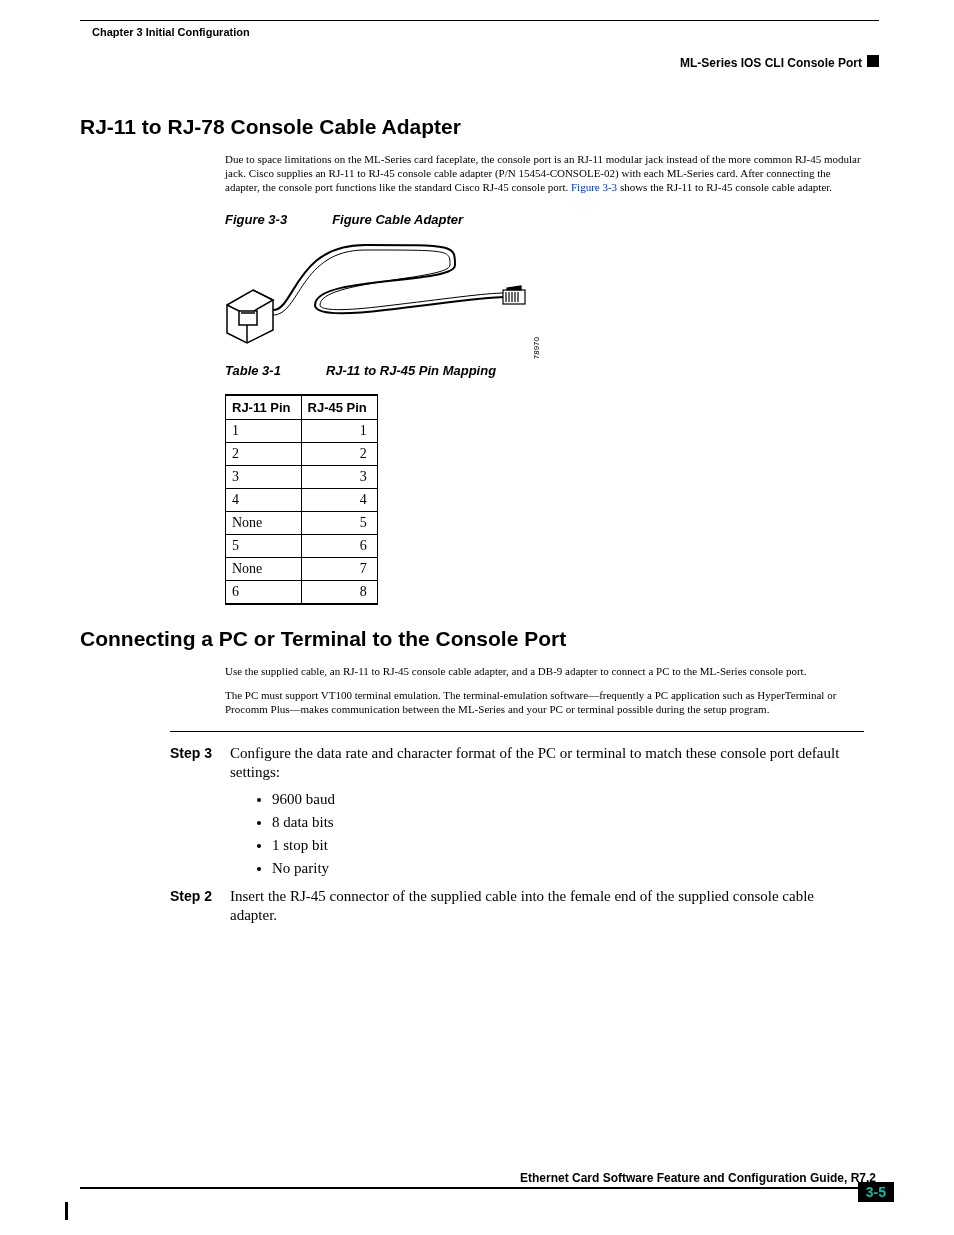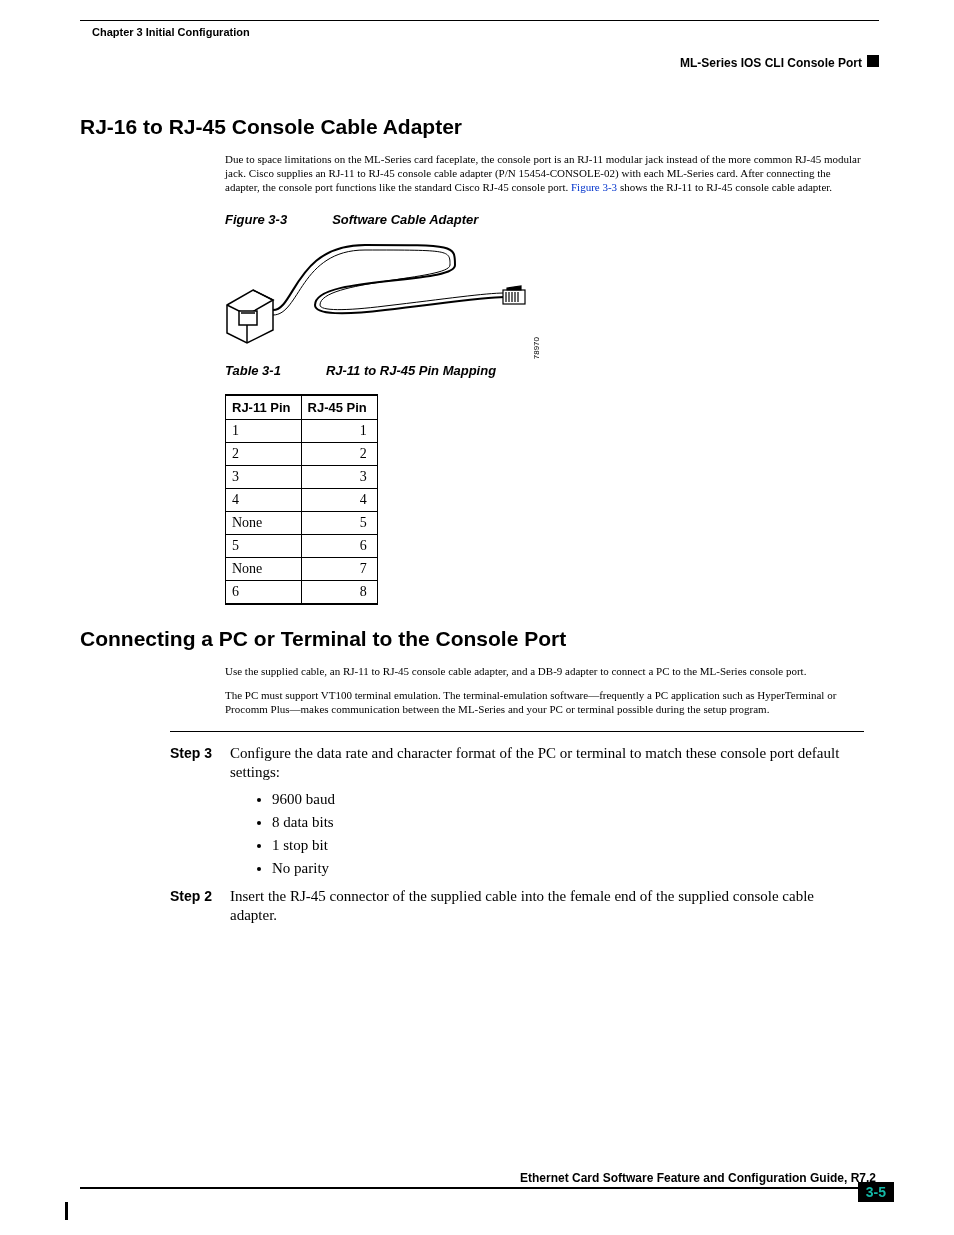--- a/index.html
+++ b/index.html
@@ -207,30 +207,30 @@
 </head>
 <body>
 
 <div class="header-line"></div>
 <div class="chapter-left">Chapter 3    Initial Configuration</div>
 <div class="section-right">ML-Series IOS CLI Console Port</div>
 <div class="section-block"></div>
 
 <div class="content">
 
-  <h2>RJ-16 to RJ-45 Console Cable Adapter</h2>
+  <h2>RJ-11 to RJ-78 Console Cable Adapter</h2>
 
   <div class="body-indent">
     <p class="para">
       <span>Due to space limitations on the ML-Series card faceplate, the console port is an RJ-11 modular jack instead of the more common RJ-45 modular jack. Cisco supplies an RJ-11 to RJ-45 console cable adapter (P/N 15454-CONSOLE-02) with each ML-Series card. After connecting the adapter, the console port functions like the standard Cisco RJ-45 console port. </span><span class="link">Figure 3-3</span><span> shows the RJ-11 to RJ-45 console cable adapter.</span>
     </p>
 
     <div class="caption">
       <span>Figure 3-3</span>
-      <span>Software Cable Adapter</span>
+      <span>Figure Cable Adapter</span>
     </div>
 
     <div class="figure-box">
       <svg viewBox="0 0 310 110">
 
         <g stroke="#000" fill="#fff" stroke-width="1.5">
           <polygon points="2,70 28,55 48,65 48,95 22,108 2,98"></polygon>
           <polyline points="28,55 48,65 22,80 2,70" fill="none"></polyline>
           <polyline points="22,80 22,108" fill="none"></polyline>
           <rect x="14" y="76" width="18" height="14" fill="#fff"></rect>

